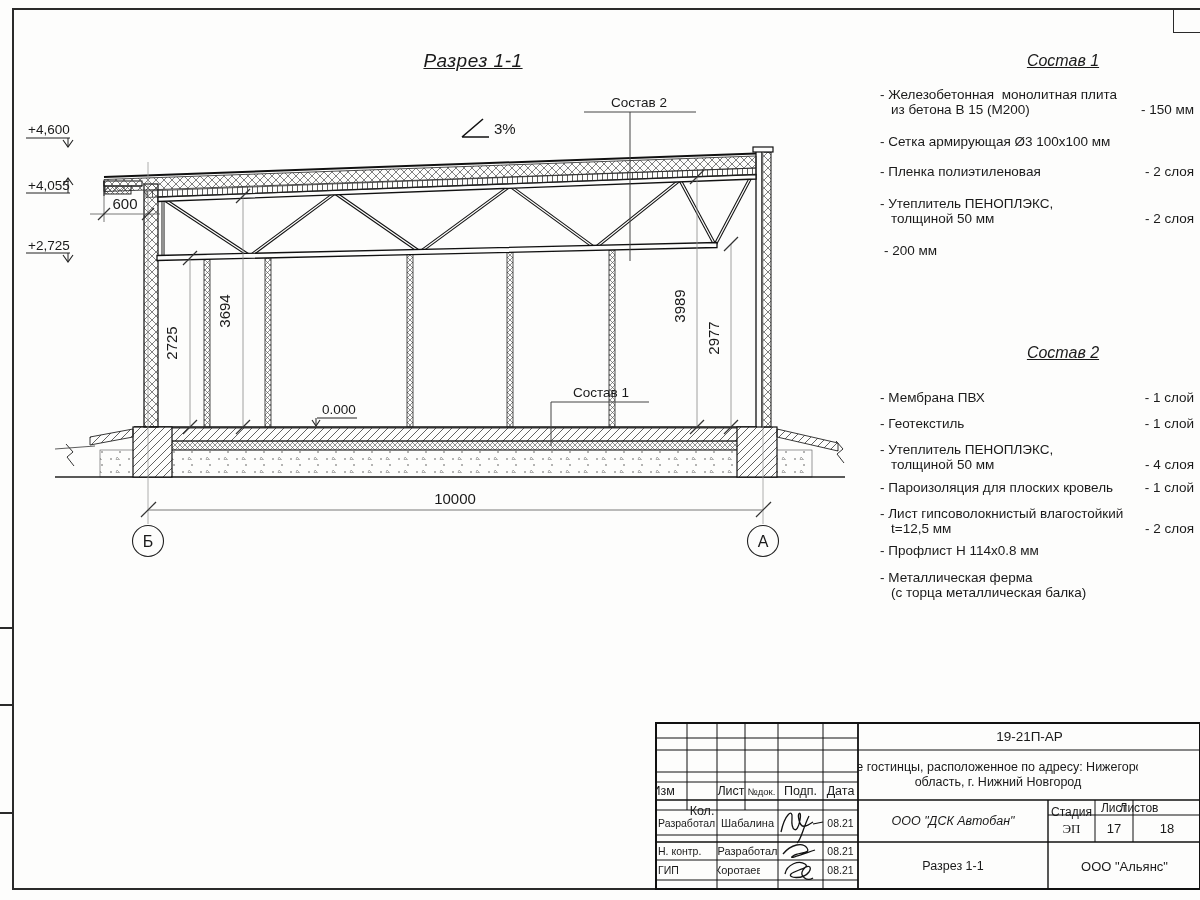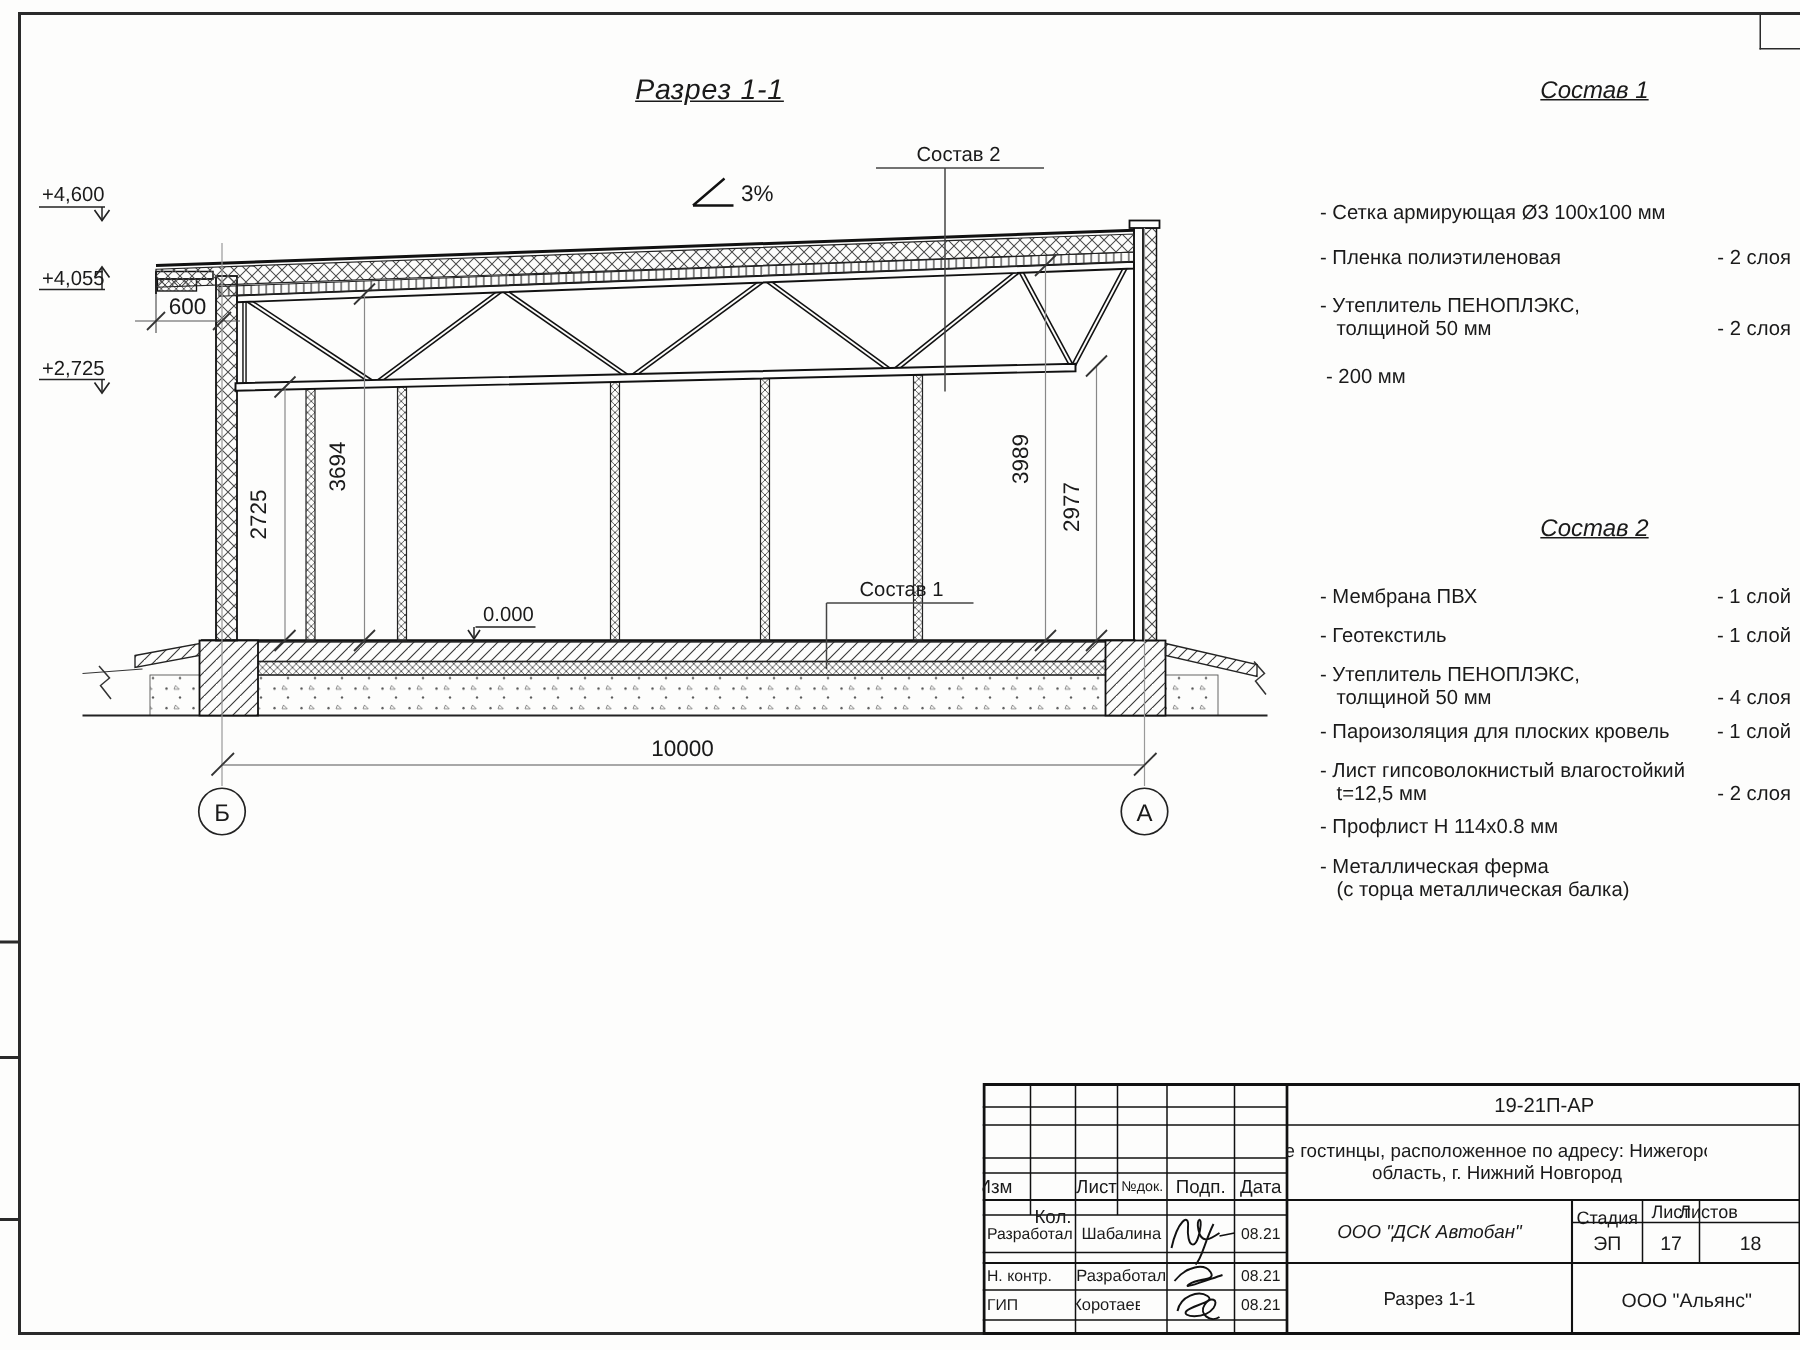--- a/index.html
+++ b/index.html
@@ -38,21 +38,21 @@
   .hdr{font-size:12.5px;}
   .hdr-sm{font-size:9.5px;}
   .doc-num{left:203px;top:0;width:343px;height:28px;font-size:13.5px;}
   .proj-name{left:203px;top:28px;width:280px;height:50px;font-size:12.5px;line-height:15px;}
   .contractor{left:203px;top:78px;width:190px;height:42px;font-size:12.5px;font-style:italic;}
   .view-name{left:203px;top:120px;width:190px;height:48px;font-size:12.5px;}
   .company{left:393px;top:120px;width:153px;height:48px;font-size:13px;}
   .st-h1{left:393px;top:74px;width:47px;height:31px;font-size:12px;}
   .st-h2{left:440px;top:78px;width:38px;height:15px;font-size:12px;}
   .st-h3{left:450px;top:78px;width:68px;height:15px;font-size:12px;}
-  .st-v1{left:393px;top:93px;width:47px;height:27px;font-size:13px;}
+  .st-v1{left:393px;top:93px;width:47px;height:27px;font-size:13px;font-family:Liberation Serif, serif;}
   .st-v2{left:440px;top:93px;width:38px;height:27px;font-size:13px;}
   .st-v3{left:478px;top:93px;width:68px;height:27px;font-size:13px;}
   .col-izm{left:0;top:60px;width:20px;height:18px;}
   .col-kol{left:32px;top:60px;width:30px;height:18px;margin-top:20px;}
   .col-list{left:62px;top:60px;width:28px;height:18px;}
   .col-ndok{left:90px;top:60px;width:33px;height:18px;}
   .col-podp{left:123px;top:60px;width:45px;height:18px;}
   .col-data{left:168px;top:60px;width:35px;height:18px;}
   .role{font-size:10.5px;justify-content:flex-start;padding-left:3px;box-sizing:border-box;}
   .rname{font-size:11px;}
@@ -279,20 +279,25 @@
   </g>
   <g>
     <text x="601" y="397" text-anchor="middle" font-size="13.5">Состав 1</text>
     <line x1="551" y1="402" x2="649" y2="402" stroke="#444" stroke-width="1"></line>
     <line x1="551" y1="402" x2="551" y2="446" stroke="#444" stroke-width="1"></line>
   </g>
 </svg>
 
 <div class="comp comp1">
   <div class="comp-title">Состав 1</div>
+  <div class="comp-item c1-i1">
+    <span class="nm">- Железобетонная  монолитная плита
+из бетона В 15 (М200)</span>
+    <span class="vl">- 150 мм</span>
+  </div>
   <div class="comp-item c1-i2">
     <span class="nm">- Сетка армирующая Ø3 100х100 мм</span>
     <span class="vl"></span>
   </div>
   <div class="comp-item c1-i3">
     <span class="nm">- Пленка полиэтиленовая</span>
     <span class="vl">- 2 слоя</span>
   </div>
   <div class="comp-item c1-i4">
     <span class="nm">- Утеплитель ПЕНОПЛЭКС,

